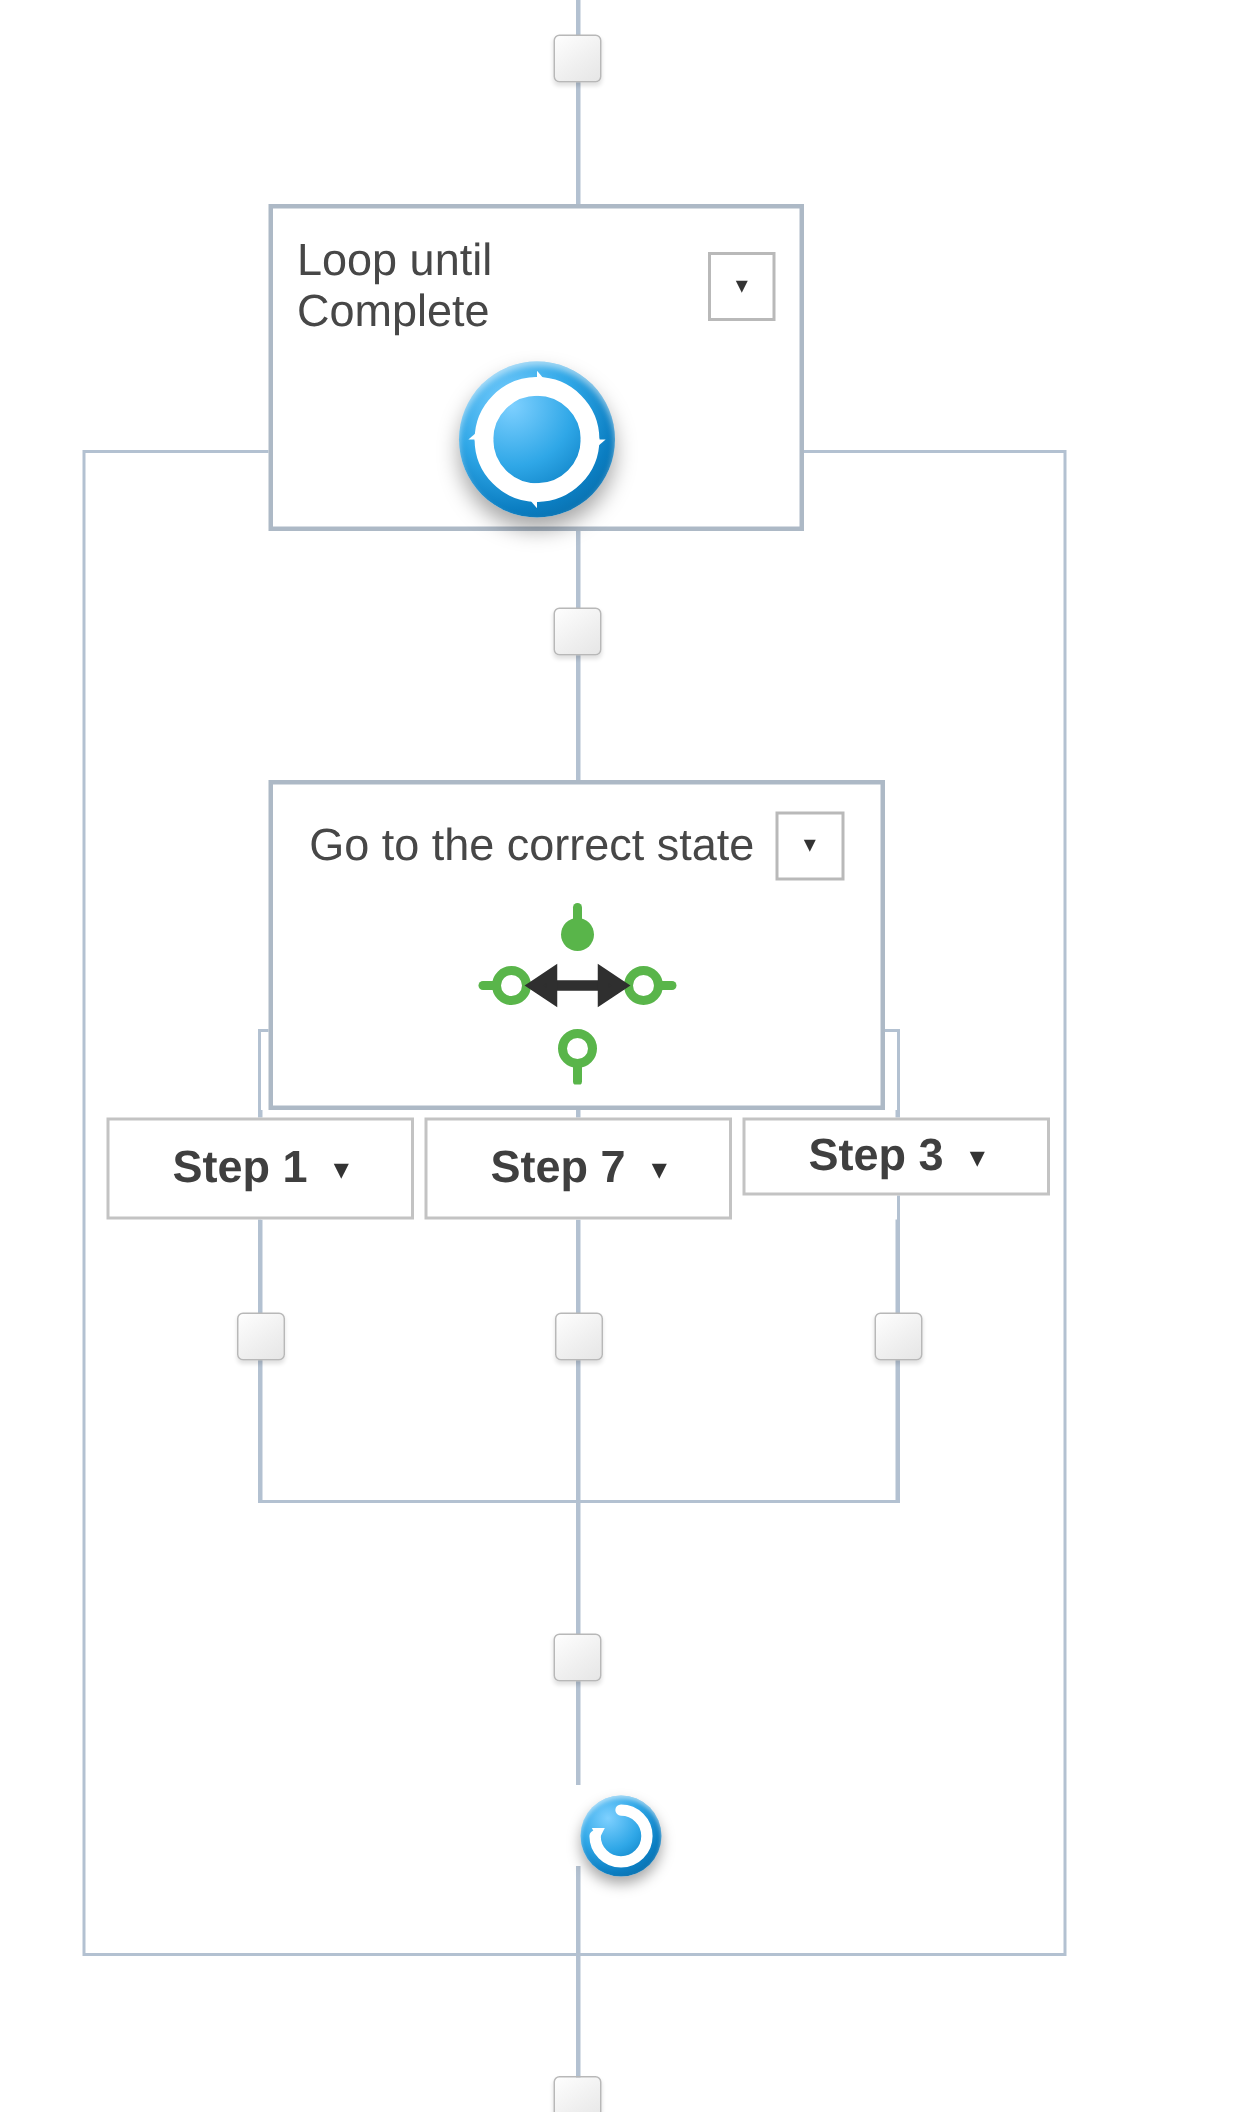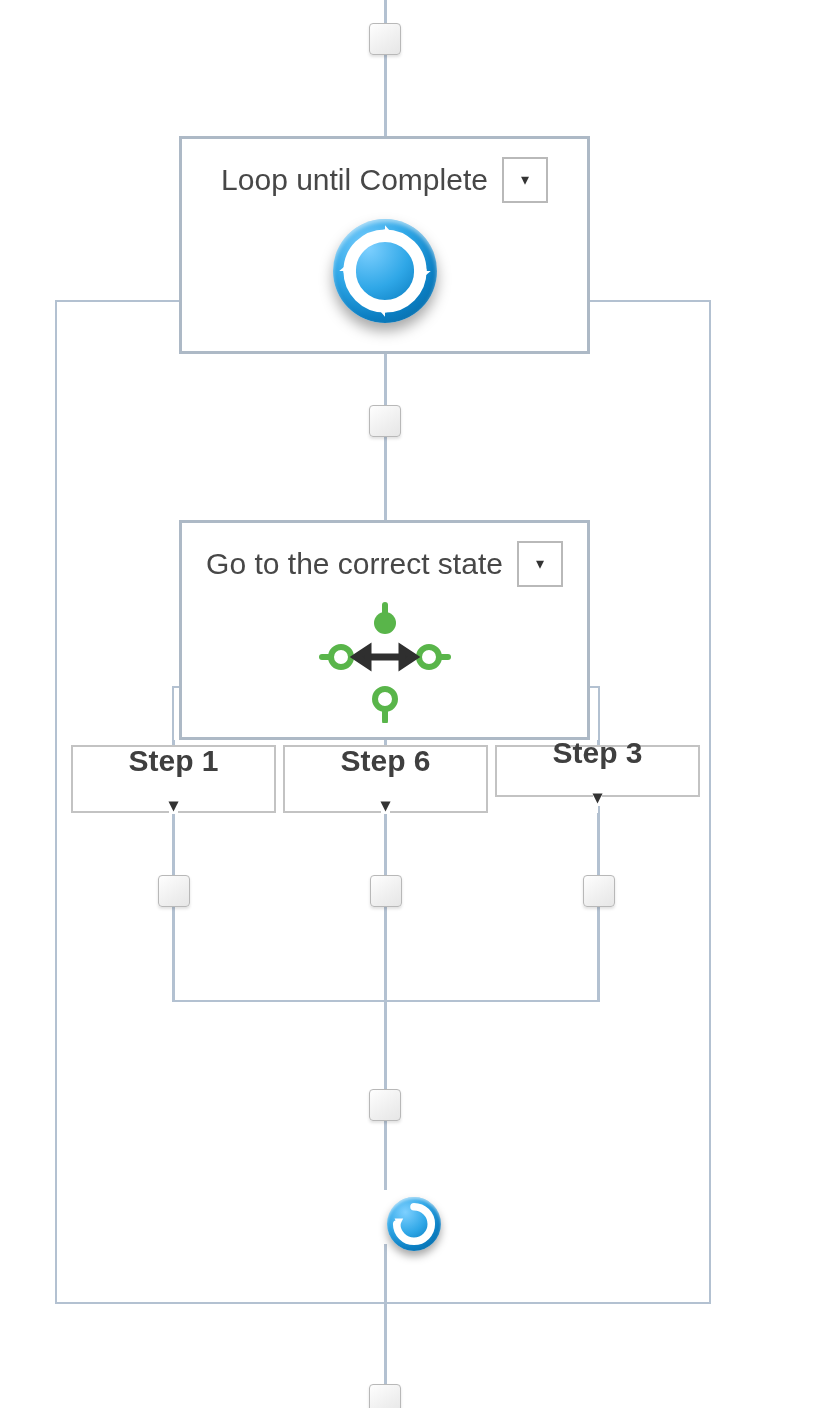--- a/index.html
+++ b/index.html
@@ -89,42 +89,41 @@
     align-items: center;
     justify-content: center;
     gap: 18px;
     border: 2px solid #c3c3c3;
     background: #ffffff;
     font-size: 30px;
     font-weight: 600;
     color: #3f3f3f;
     box-sizing: border-box;
     z-index: 3;
-    flex-direction: column;
   }
   .branch-caret { border:none; font-size:18px; }
 
   .loop-end {
     position: absolute;
     left: 50%;
     transform: translateX(-50%);
     z-index: 3;
   }
 </style>
 </head>
 <body>
 
 <div class="canvas">
 
   <div class="vline" style="left:384px; top:0; height:138px;"></div>
   <div class="drop-handle" style="left:385px; top:39px;"></div>
 
   <div class="container-frame" style="left:55px; top:300px; width:656px; height:1004px;"></div>
 
-  <div class="node" style="left:179px; top:136px; width:411px; height:218px;">
+  <div class="node" style="left:179px; top:136px; width:357px; height:218px;">
     <div class="node-head">
       <span>Loop until Complete</span>
       <span class="dd-btn">▾</span>
     </div>
     <div class="loop-icon">
       <svg viewBox="0 0 100 100">
         <g fill="none" stroke="#ffffff" stroke-width="12" stroke-linecap="round">
           <path d="M50 16 A34 34 0 0 1 84 50"></path>
           <path d="M84 50 A34 34 0 0 1 50 84"></path>
           <path d="M50 84 A34 34 0 0 1 16 50"></path>
@@ -171,21 +170,21 @@
 
   <div class="vline" style="left:172px; top:740px; height:8px;"></div>
   <div class="vline" style="left:384px; top:740px; height:8px;"></div>
   <div class="vline" style="left:597px; top:740px; height:8px;"></div>
 
   <div class="branch" style="left:71px; top:745px; width:205px; height:68px;">
     <span>Step 1</span>
     <span class="branch-caret">▾</span>
   </div>
   <div class="branch" style="left:283px; top:745px; width:205px; height:68px;">
-    <span>Step 6</span>
+    <span>Step 7</span>
     <span class="branch-caret">▾</span>
   </div>
   <div class="branch" style="left:495px; top:745px; width:205px; height:52px;">
     <span>Step 3</span>
     <span class="branch-caret">▾</span>
   </div>
 
   <div class="vline" style="left:172px; top:813px; height:187px;"></div>
   <div class="vline" style="left:384px; top:813px; height:187px;"></div>
   <div class="vline" style="left:597px; top:813px; height:187px;"></div>

